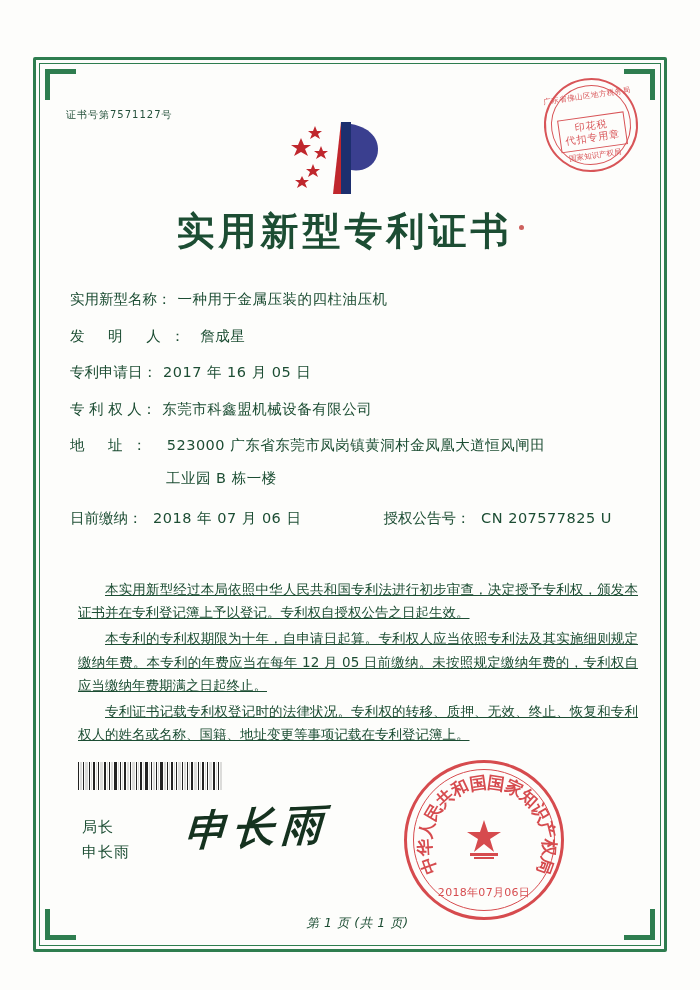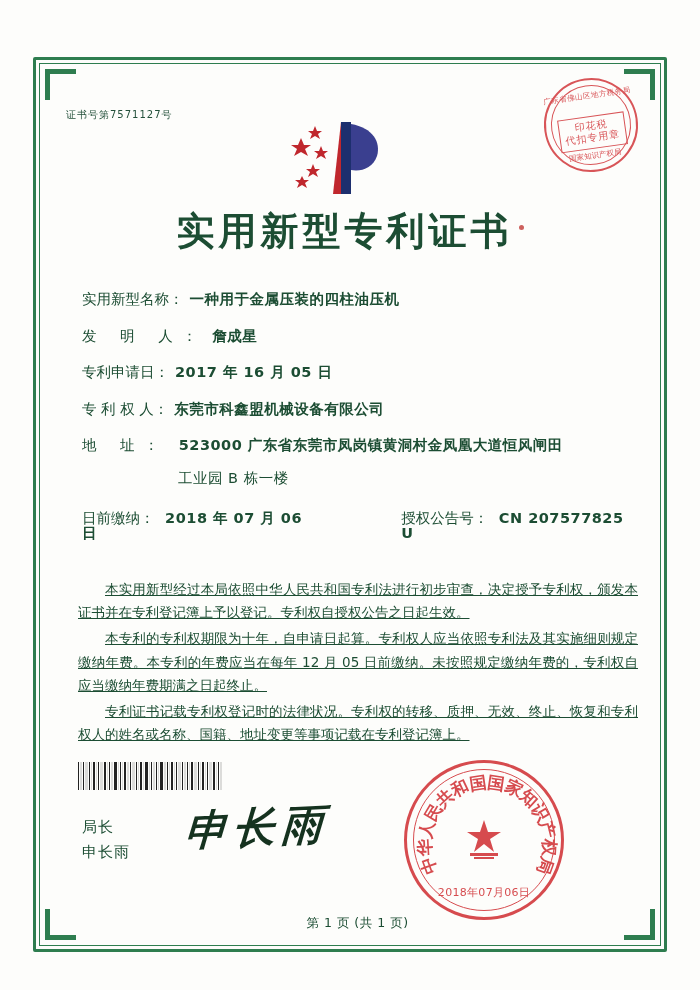--- a/index.html
+++ b/index.html
@@ -136,21 +136,21 @@
     background: #c03a36;
     border-radius: 50%;
     vertical-align: super;
     margin-left: 6px;
     opacity: .8;
   }
 
   
   .fields {
     position: absolute;
-    left: 82px;
+    left: 70px;
     right: 62px;
     top: 292px;
     font-size: 14.5px;
     color: #1c4d33;
     line-height: 1.0;
   }
   .field-row {
     display: flex;
     align-items: baseline;
     margin-bottom: 22px;
@@ -159,21 +159,20 @@
   .field-label {
     white-space: nowrap;
     letter-spacing: 0px;
   }
   .field-label.sp1 { letter-spacing: 9.5px; }
   .field-label.sp2 { letter-spacing: 9.5px; }
   .field-label.sp3 { letter-spacing: 9.5px; }
   .field-value {
     margin-left: 6px;
     letter-spacing: .5px;
-    font-weight: bold;
   }
   .field-value-2nd {
     margin-left: 96px;
     margin-top: 18px;
     display: block;
     letter-spacing: .5px;
   }
   .row-split {
     display: flex;
     justify-content: flex-start;
@@ -294,20 +293,21 @@
 
   
   .footer {
     position: absolute;
     left: 15px; right: 0;
     bottom: 58px;
     text-align: center;
     font-size: 12.5px;
     color: #1c4d33;
     letter-spacing: .5px;
+    font-style: italic;
   }
 </style>
 </head>
 <body>
 
 <div class="page">
 
   <div class="border-outer"></div>
   <div class="border-inner"></div>
   <div class="corner tl"></div>

